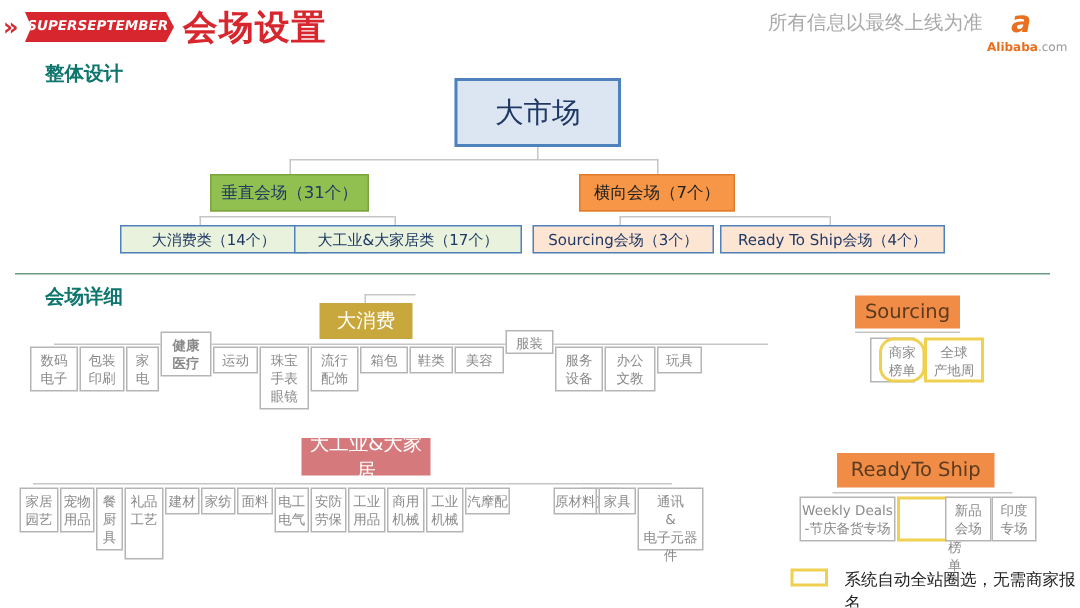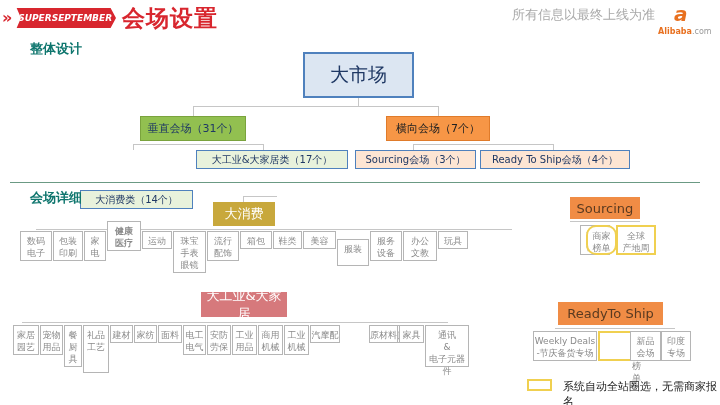--- a/index.html
+++ b/index.html
@@ -56,21 +56,21 @@
 <div class="box lvl1g">垂直会场（31个）</div>
 <div class="box lvl1o">横向会场（7个）</div>
 
 <div class="line" style="left:133px;top:144px;width:130px;height:1px;"></div>
 <div class="line" style="left:133px;top:144px;width:1px;height:6px;"></div>
 <div class="line" style="left:263px;top:144px;width:1px;height:6px;"></div>
 <div class="line" style="left:413px;top:144px;width:140px;height:1px;"></div>
 <div class="line" style="left:413px;top:144px;width:1px;height:6px;"></div>
 <div class="line" style="left:553px;top:144px;width:1px;height:6px;"></div>
 
-<div class="box lvl2g" style="left:80px;width:113px;margin-top:40px;">大消费类（14个）</div>
+<div class="box lvl2g" style="left:80px;width:125px;">大消费类（14个）</div>
 <div class="box lvl2g" style="left:196px;width:152px;">大工业&amp;大家居类（17个）</div>
 <div class="box lvl2o" style="left:355px;width:121px;">Sourcing会场（3个）</div>
 <div class="box lvl2o" style="left:480px;width:150px;">Ready To Ship会场（4个）</div>
 
 <div class="abs divider"></div>
 <div class="abs section" style="left:30px;top:189px;">会场详细</div>
 
 <div class="line" style="left:243px;top:196px;width:1px;height:6px;"></div>
 <div class="line" style="left:243px;top:196px;width:34px;height:1px;"></div>
 <div class="box head-gold">大消费</div>
@@ -79,21 +79,21 @@
     <div class="leaf" style="left: 20px; top: 231px; width: 32px; height: 30px;">数码<br>电子</div>
     <div class="leaf" style="left: 53px; top: 231px; width: 30px; height: 30px;">包装<br>印刷</div>
     <div class="leaf" style="left: 84px; top: 231px; width: 22px; height: 30px;">家<br>电</div>
     <div class="leaf" style="left: 107px; top: 221px; width: 34px; height: 30px; font-weight: bold;">健康<br>医疗</div>
     <div class="leaf" style="left: 142px; top: 231px; width: 30px; height: 18px;">运动</div>
     <div class="leaf" style="left: 173px; top: 231px; width: 33px; height: 42px;">珠宝<br>手表<br>眼镜</div>
     <div class="leaf" style="left: 207px; top: 231px; width: 32px; height: 30px;">流行<br>配饰</div>
     <div class="leaf" style="left: 240px; top: 231px; width: 32px; height: 18px;">箱包</div>
     <div class="leaf" style="left: 273px; top: 231px; width: 29px; height: 18px;">鞋类</div>
     <div class="leaf" style="left: 303px; top: 231px; width: 33px; height: 18px;">美容</div>
-    <div class="leaf" style="left: 337px; top: 239px; width: 32px; height: 27px;">服装</div>
+    <div class="leaf" style="left: 337px; top: 220px; width: 32px; height: 16px;">服装</div>
     <div class="leaf" style="left: 370px; top: 231px; width: 32px; height: 30px;">服务<br>设备</div>
     <div class="leaf" style="left: 403px; top: 231px; width: 34px; height: 30px;">办公<br>文教</div>
     <div class="leaf" style="left: 438px; top: 231px; width: 30px; height: 18px;">玩具</div>
   </div>
 
 <div class="box head-rose">大工业&amp;大家居</div>
 <div class="line" style="left:22px;top:322px;width:426px;height:1px;"></div>
 <div id="industrial-row">
     <div class="leaf" style="left: 13px; top: 325px; width: 26px; height: 30px;">家居<br>园艺</div>
     <div class="leaf" style="left: 40px; top: 325px; width: 23px; height: 30px;">宠物<br>用品</div>

